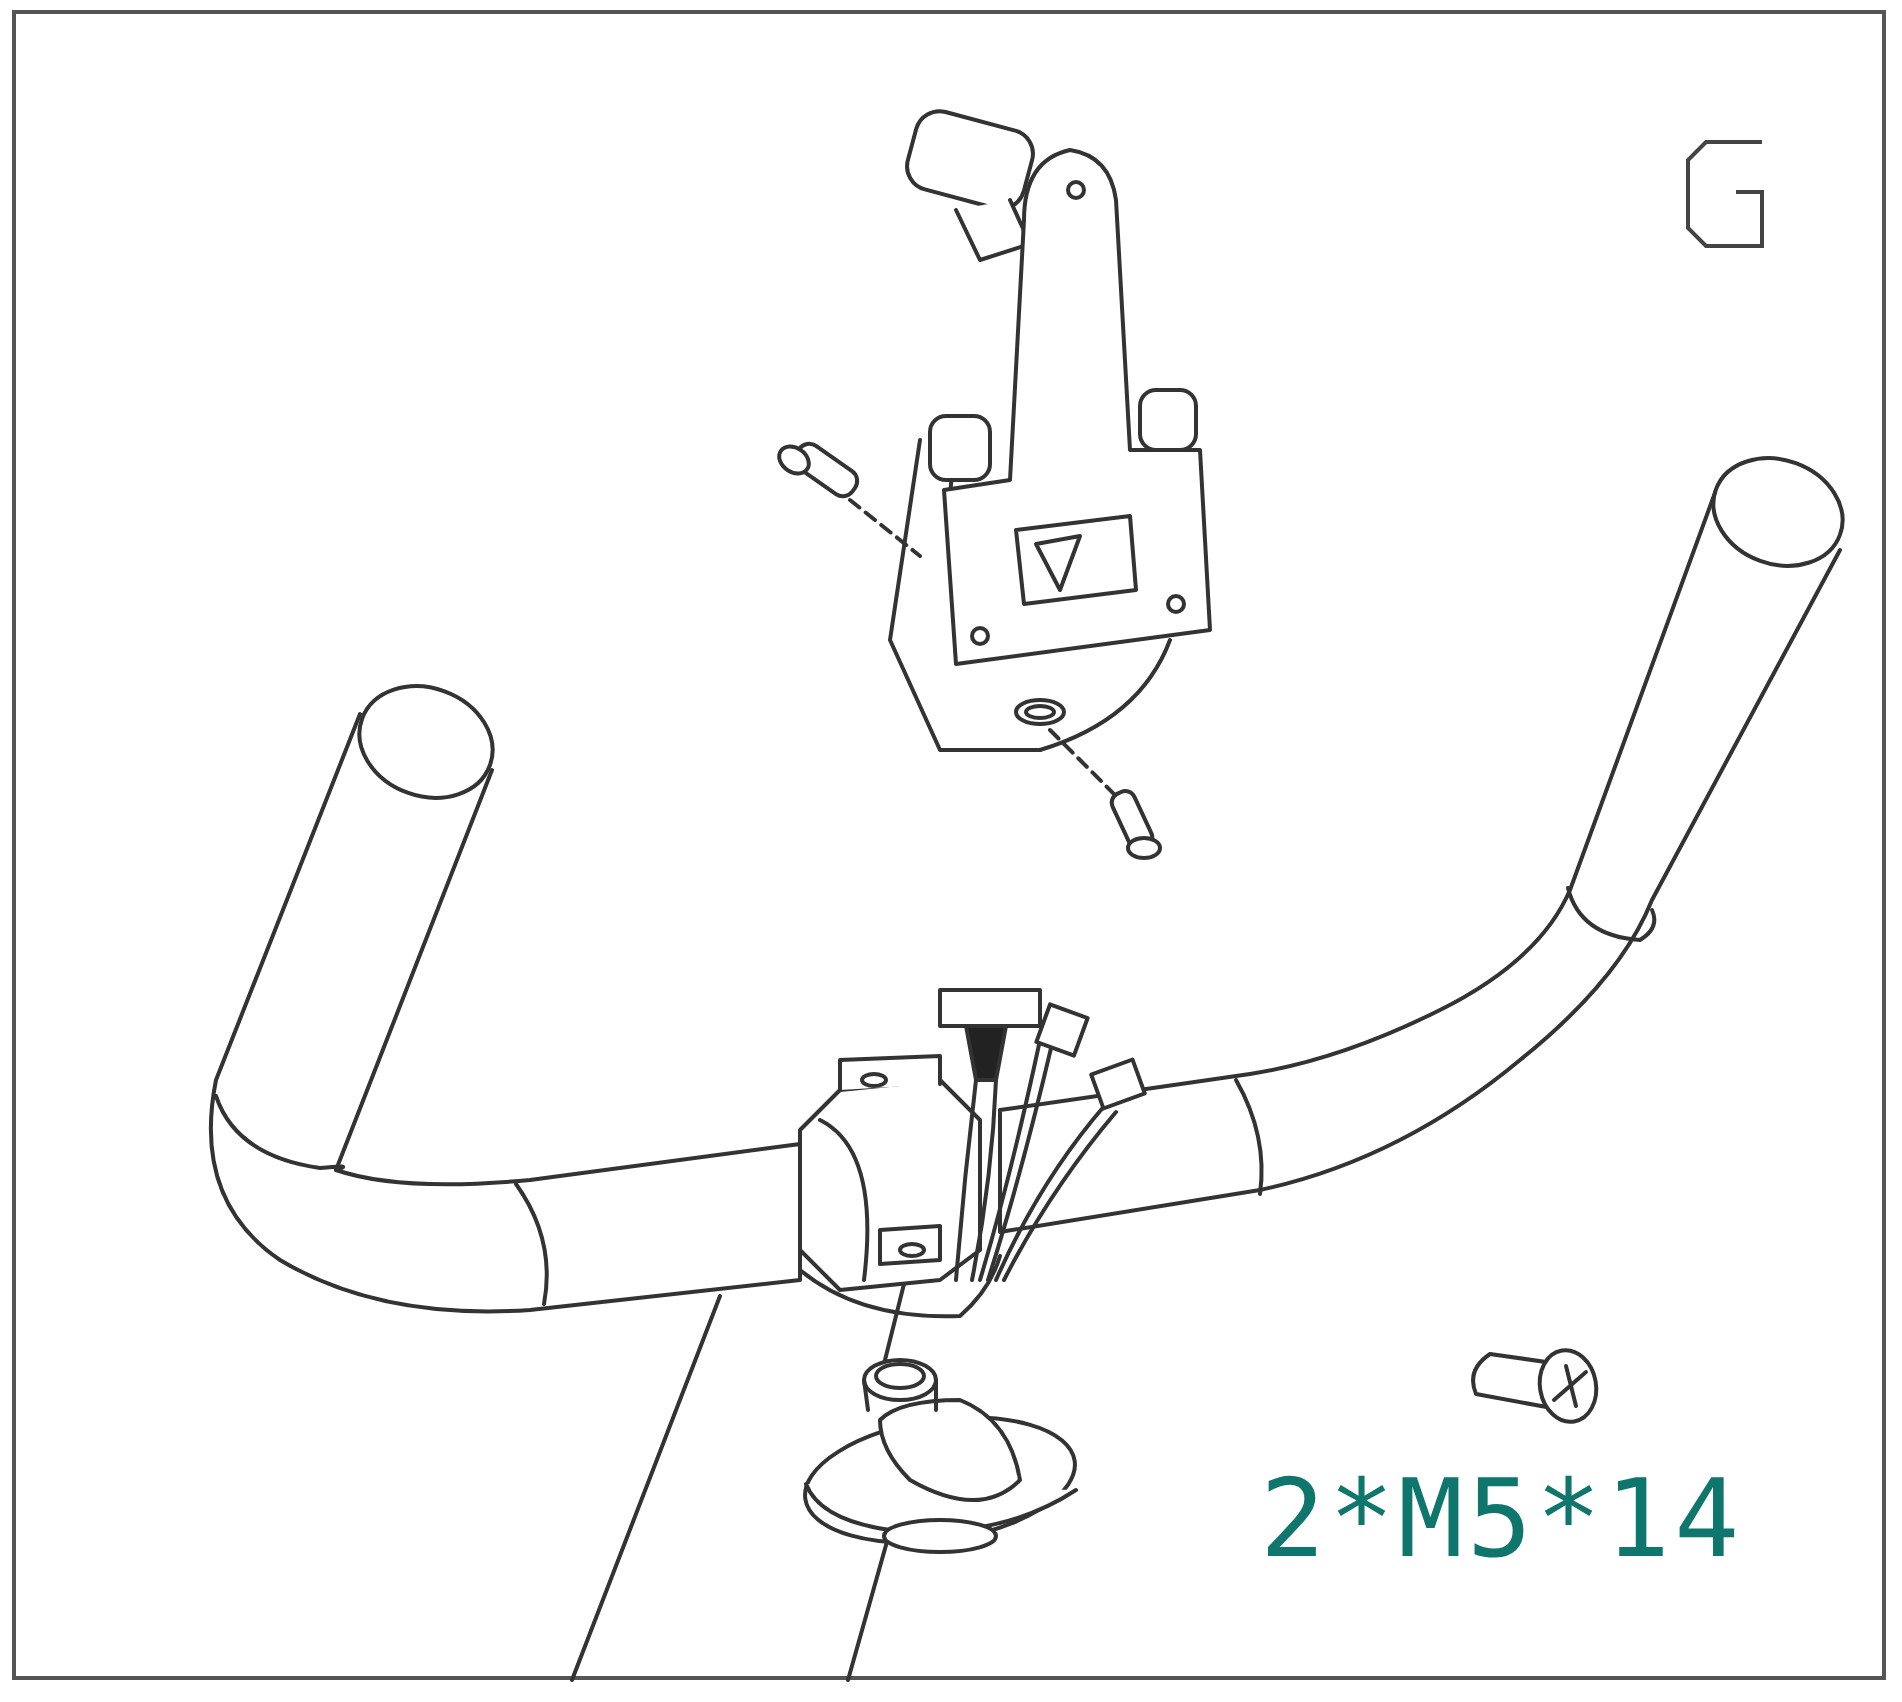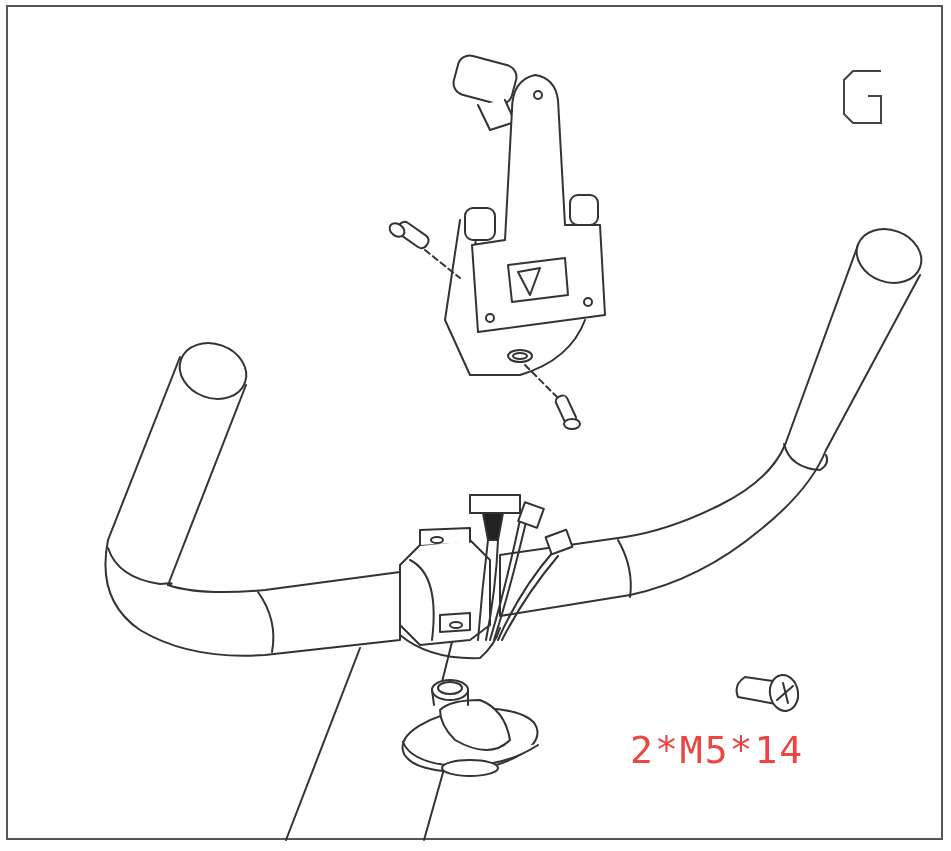--- a/index.html
+++ b/index.html
@@ -1,20 +1,20 @@
 <!DOCTYPE html>
 <html><head>
 <meta charset="utf-8">
 <style>
   html, body { margin: 0; padding: 0; background: #ffffff; }
   body { width: 951px; height: 851px; position: relative; overflow: hidden; font-family: "DejaVu Sans", sans-serif; }
   .frame { position: absolute; left: 6px; top: 5px; width: 937px; height: 835px; border: 2px solid #555; box-sizing: border-box; background: #fff; }
   svg.drawing { position: absolute; left: 0; top: 0; }
   .step-label { position: absolute; left: 838px; top: 66px; width: 50px; height: 60px; }
-  .spec-label { position: absolute; left: 630px; top: 728px; font-family: "DejaVu Sans Mono", monospace; font-size: 38px; color: #ef4444; letter-spacing: 2px; font-weight: 200; }
+  .spec-label { position: absolute; left: 630px; top: 728px; font-family: "DejaVu Sans Mono", monospace; font-size: 54px; color: #0f766e; letter-spacing: 2px; font-weight: 200; }
   .sr { position: absolute; width: 1px; height: 1px; overflow: hidden; clip: rect(0 0 0 0); }
 </style>
 </head>
 <body>
 
 <div class="frame"></div>
 
 <svg class="drawing" width="951" height="851" viewBox="0 0 951 851" fill="none" stroke="#333" stroke-width="2" stroke-linecap="round" stroke-linejoin="round">
 
   <g>

